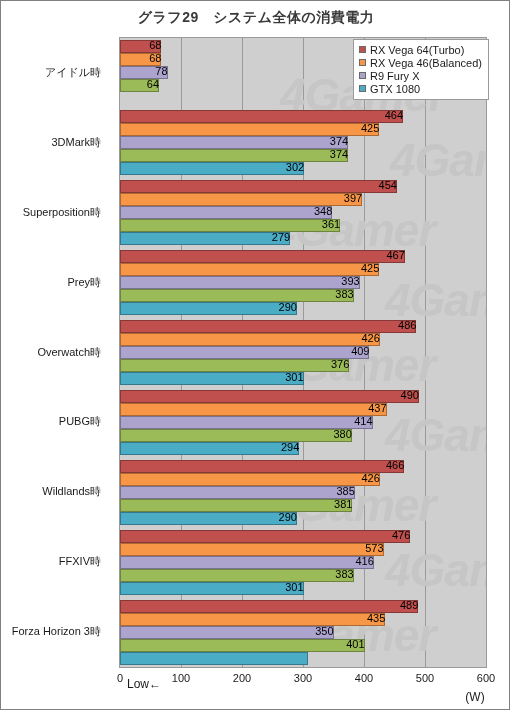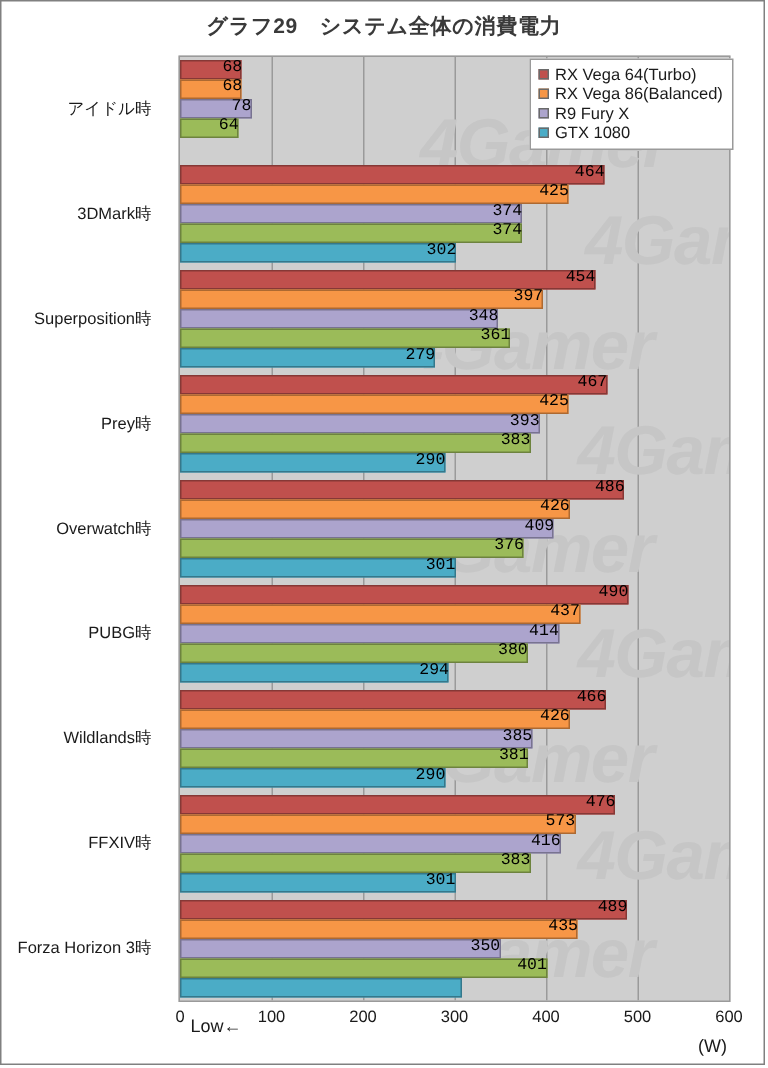--- a/index.html
+++ b/index.html
@@ -65,21 +65,21 @@
     font-size: 46px;
     white-space: nowrap;
     pointer-events: none;
     user-select: none;
     letter-spacing: -1px;
   }
 
   
   #bars-layer {
     position: absolute;
-    left: 0; top: 0; right: 0; bottom: 0; font-family: Liberation Mono, monospace;
+    left: 0; top: 0; right: 0; bottom: 0;
   }
   .bar-group {
     position: absolute;
     left: 0;
     width: 100%;
   }
   .bar-row {
     position: relative;
     height: 13px;
     margin-bottom: 0px;
@@ -438,21 +438,21 @@
       <div class="xtick" style="left: 485px;">600</div>
     </div>
 
   <div id="legend">
       <div class="legend-item">
         <span class="legend-swatch" style="background: rgb(192, 80, 77);"></span>
         <span class="legend-text">RX Vega 64(Turbo)</span>
       </div>
       <div class="legend-item">
         <span class="legend-swatch" style="background: rgb(247, 150, 70);"></span>
-        <span class="legend-text">RX Vega 86(Balanced)</span>
+        <span class="legend-text">RX Vega 46(Balanced)</span>
       </div>
       <div class="legend-item">
         <span class="legend-swatch" style="background: rgb(172, 164, 205);"></span>
         <span class="legend-text">R9 Fury X</span>
       </div>
       <div class="legend-item">
         <span class="legend-swatch" style="background: rgb(75, 172, 198);"></span>
         <span class="legend-text">GTX 1080</span>
       </div>
     </div>

